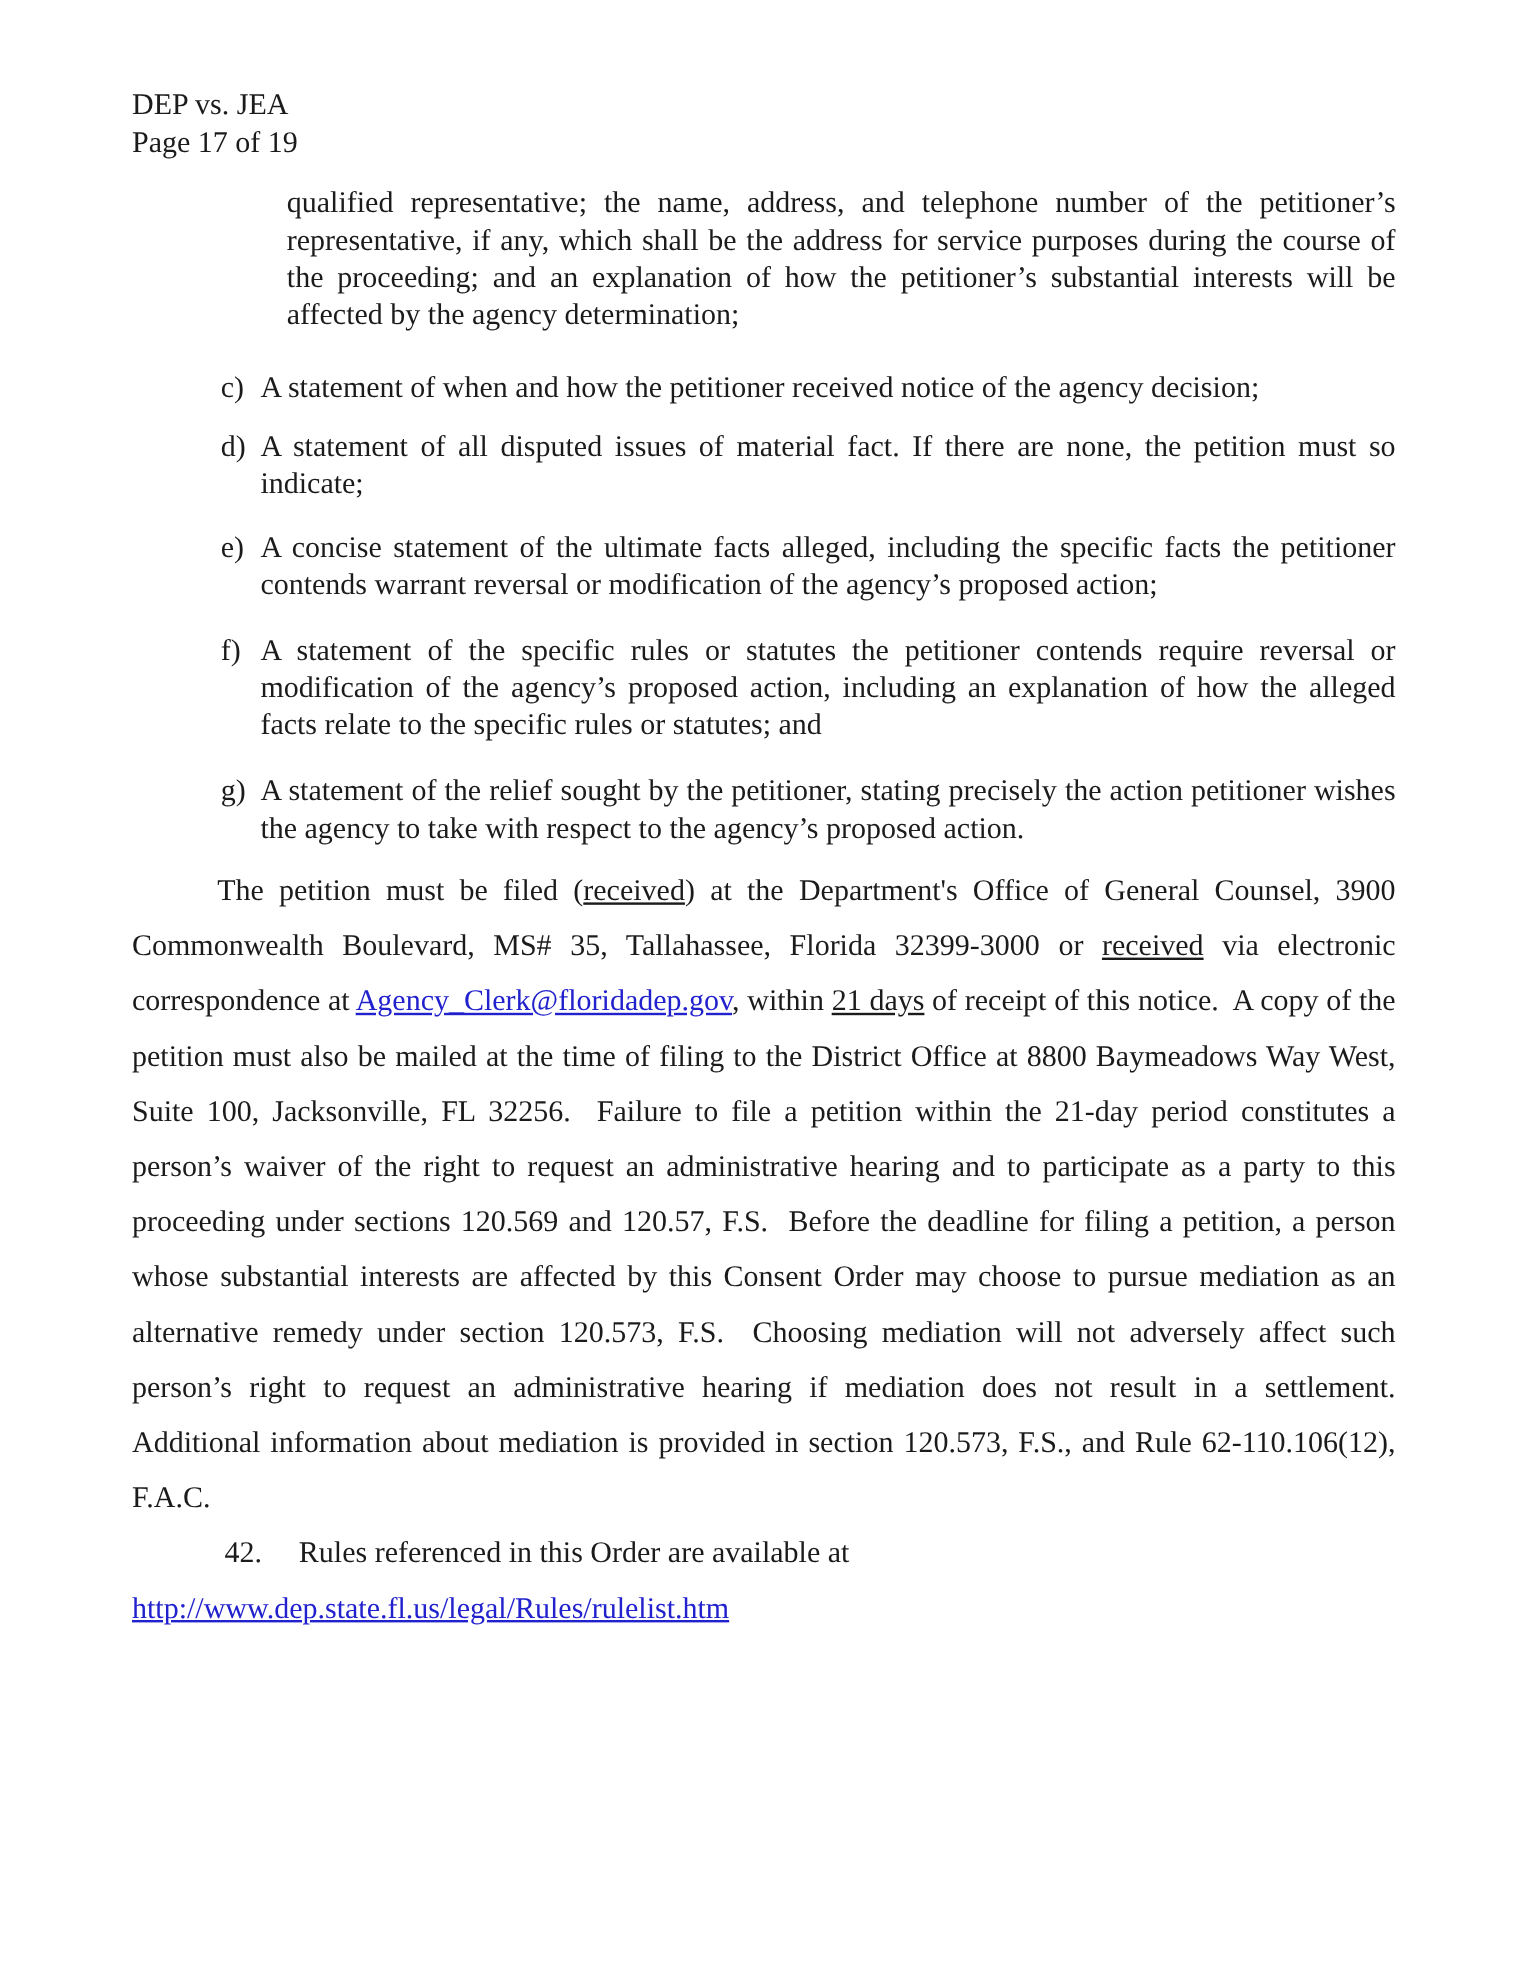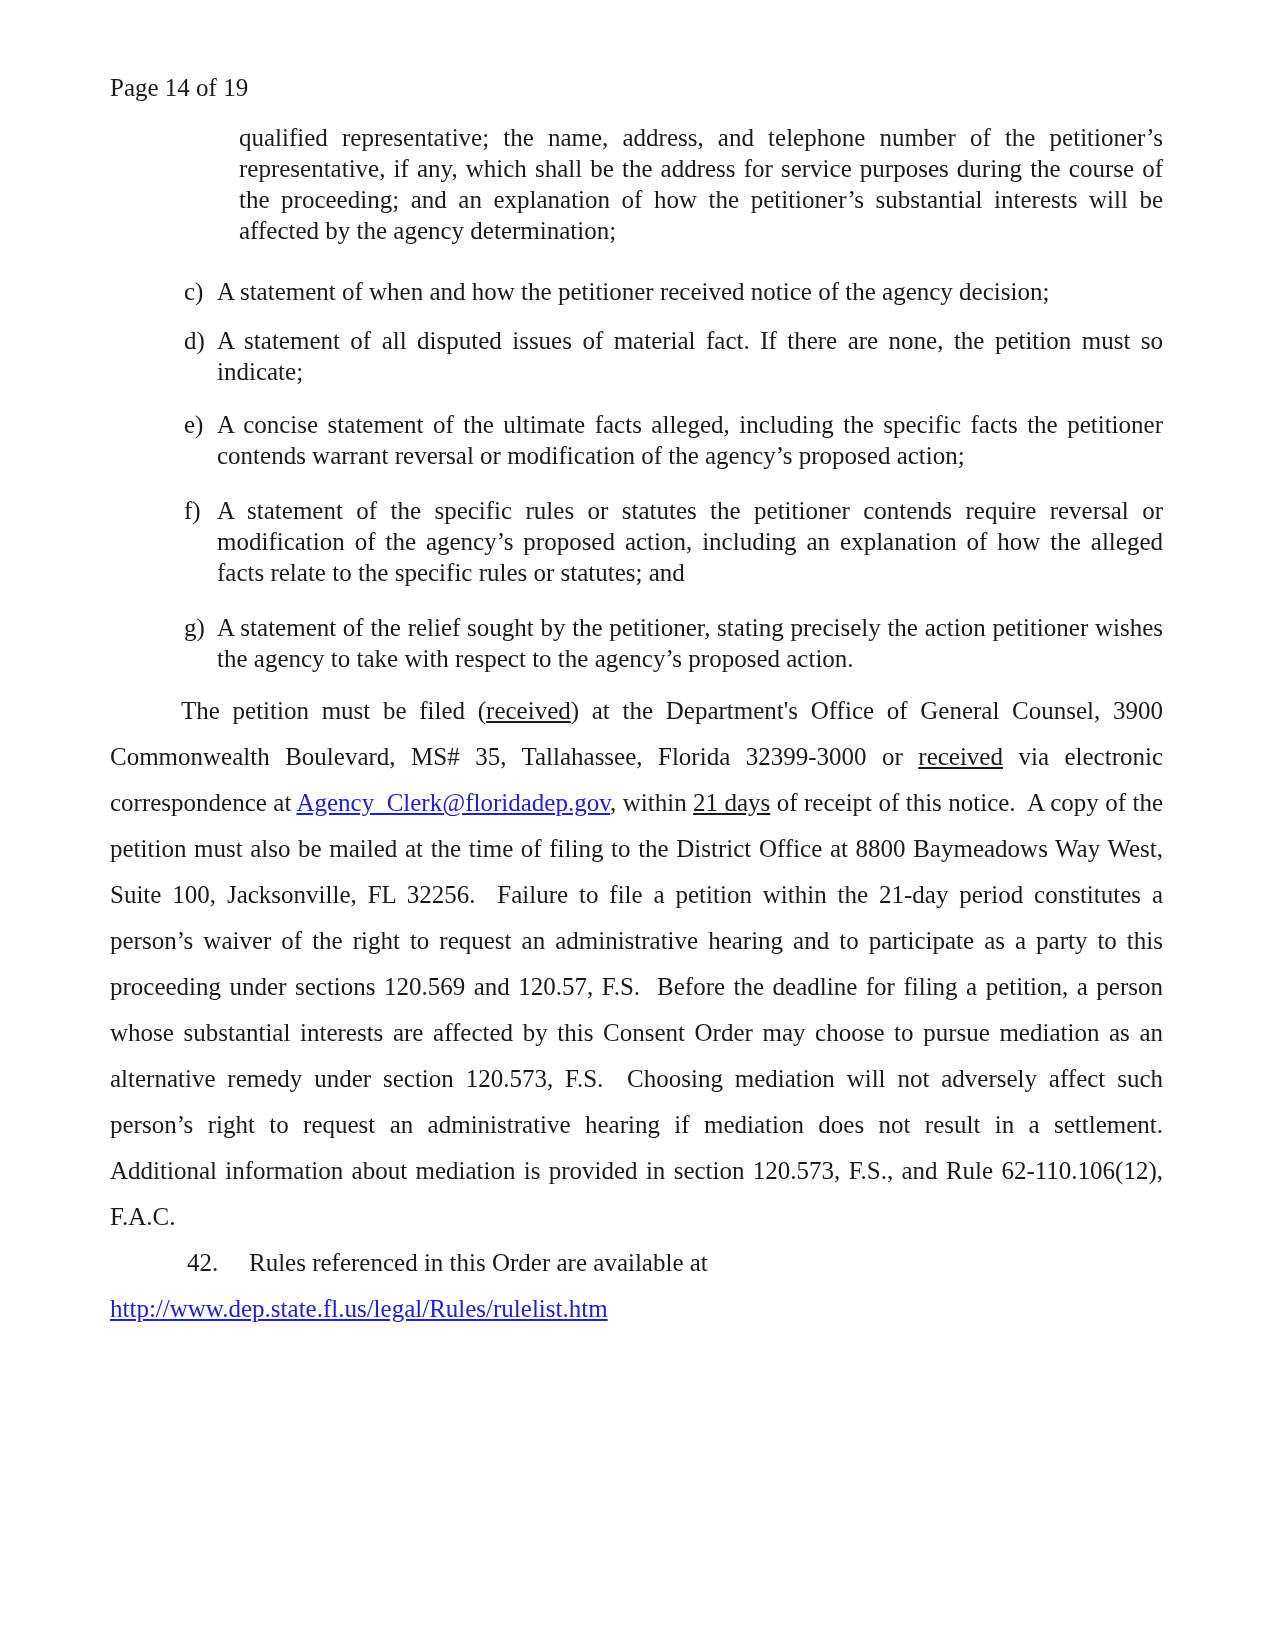--- a/index.html
+++ b/index.html
@@ -91,21 +91,22 @@
     color: var(--link-color, #2121cd);
     text-decoration: underline;
   }
 </style>
 </head>
 <body style="color: rgb(27, 27, 27);">
 
 <div class="page">
 
   <div class="doc-header">
-    <div>Page 14 of 19</div>
+    <div>DEP vs. JEA</div>
+    <div>Page 17 of 19</div>
   </div>
 
   <p class="cont-para">qualified representative; the name, address, and telephone number of the petitioner’s representative, if any, which shall be the address for service purposes during the course of the proceeding; and an explanation of how the petitioner’s substantial interests will be affected by the agency determination;</p>
 
   <ol class="letter-list">
     <li>
       <span class="item-label">c)</span>
       <span class="item-text">A statement of when and how the petitioner received notice of the agency decision;</span>
     </li>
     <li>

